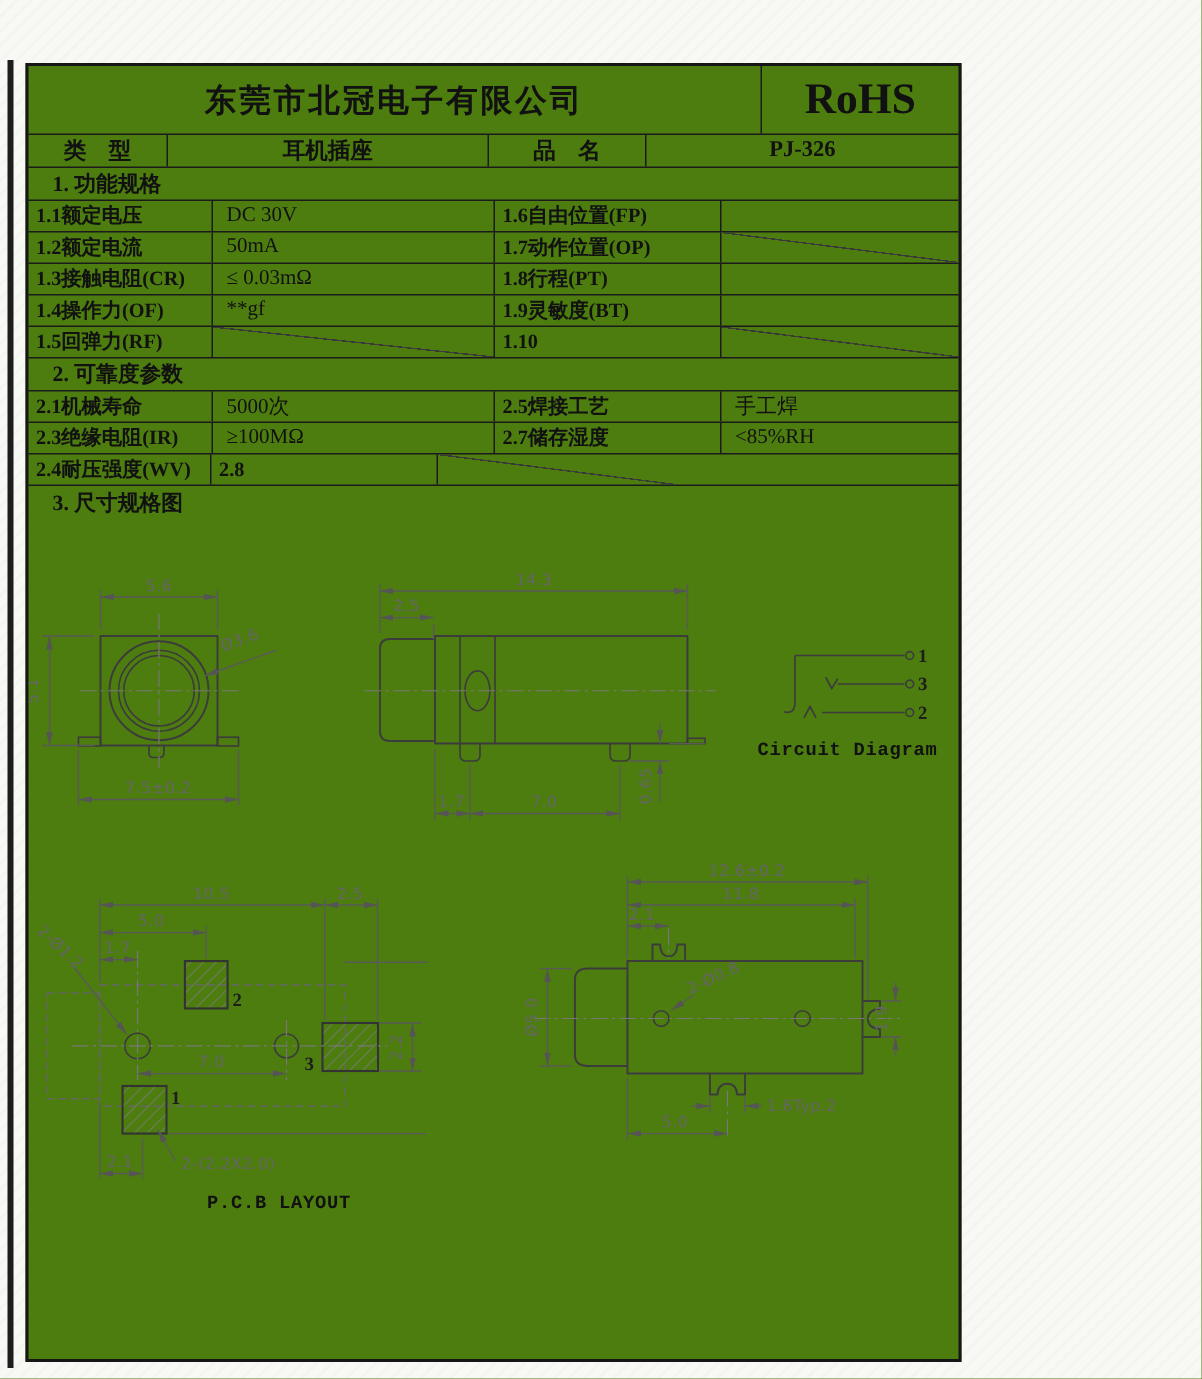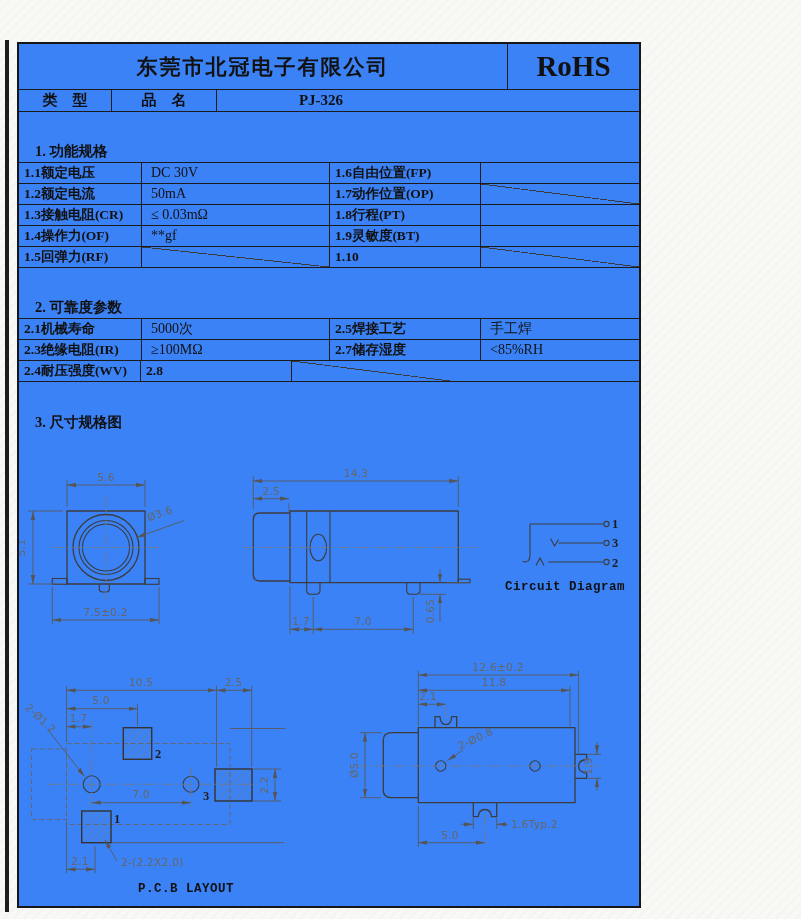--- a/index.html
+++ b/index.html
@@ -5,31 +5,31 @@
   html,body{margin:0;padding:0;}
   body{
     width:801px;height:919px;position:relative;overflow:hidden;
     background:#f8f8f5;
     background-image:repeating-linear-gradient(135deg, rgba(0,0,0,0.015) 0 2px, transparent 2px 7px);
     font-family:"Liberation Serif",serif;color:#111;
   }
   .edge-strip{position:absolute;left:5px;top:40px;width:4px;height:872px;background:#1d1d1d;}
   .page{
     position:absolute;left:17px;top:42px;width:620px;height:862px;
-    background:#3b82f6;border:2px solid #161616;box-sizing:content-box;
+    background:#4d7c0f;border:2px solid #161616;box-sizing:content-box;
   }
   .r{display:flex;width:620px;border-bottom:1px solid #1b1b1b;box-sizing:border-box;}
   .c{box-sizing:border-box;border-right:1px solid #1b1b1b;display:flex;align-items:center;overflow:hidden;white-space:nowrap;}
   .c.last{border-right:none;}
   .h46{height:46px}.h22{height:22px}.h21{height:21px}
   .company{justify-content:center;font-size:21px;font-weight:bold;letter-spacing:2px;}
   .rohs{justify-content:center;font-size:29px;font-weight:bold;font-family:"Liberation Serif",serif;}
   .meta-l{justify-content:center;font-size:15px;font-weight:bold;}
   .meta-v{justify-content:center;font-size:15px;font-weight:bold;}
-  .band{padding-left:16px;font-size:14.5px;font-weight:bold;align-items:center;display:flex;margin-top:29px;}
+  .band{padding-left:16px;font-size:14.5px;font-weight:bold;align-items:center;display:flex;}
   .lab{padding-left:5px;font-size:13.5px;font-weight:bold;}
   .val{padding-left:9px;font-size:14px;font-weight:normal;}
   .diag{background:linear-gradient(to top right,transparent 48.8%,#3a3a3a 48.8%,#3a3a3a 51.2%,transparent 51.2%);}
   .draw{position:relative;width:620px;height:535px;}
   .draw svg{position:absolute;left:0;top:0;}
   
   .ol{fill:none;stroke:#3c3c3c;stroke-width:1.3;stroke-linejoin:round;}
   .ol2{fill:none;stroke:#3c3c3c;stroke-width:1.1;}
   .tl{fill:none;stroke:#5a5a5a;stroke-width:0.9;}
   .cl{fill:none;stroke:#787878;stroke-width:0.8;stroke-dasharray:11 3 2 3;}
@@ -45,20 +45,21 @@
 
 <div class="page">
 
   <div class="r h46">
     <div class="c company" style="width:489px">东莞市北冠电子有限公司</div>
     <div class="c rohs last" style="width:131px">RoHS</div>
   </div>
 
   <div class="r h22">
     <div class="c meta-l" style="width:93px">类　型</div>
+    <div class="c meta-v" style="width:214px">耳机插座</div>
     <div class="c meta-l" style="width:105px">品　名</div>
     <div class="c meta-v last" style="width:208px">PJ-326</div>
   </div>
 
   <div class="r h22 band">1. 功能规格</div>
 
   <div class="r h21">
     <div class="c lab" style="width:123px">1.1额定电压</div>
     <div class="c val" style="width:188px">DC 30V</div>
     <div class="c lab" style="width:151px">1.6自由位置(FP)</div>

